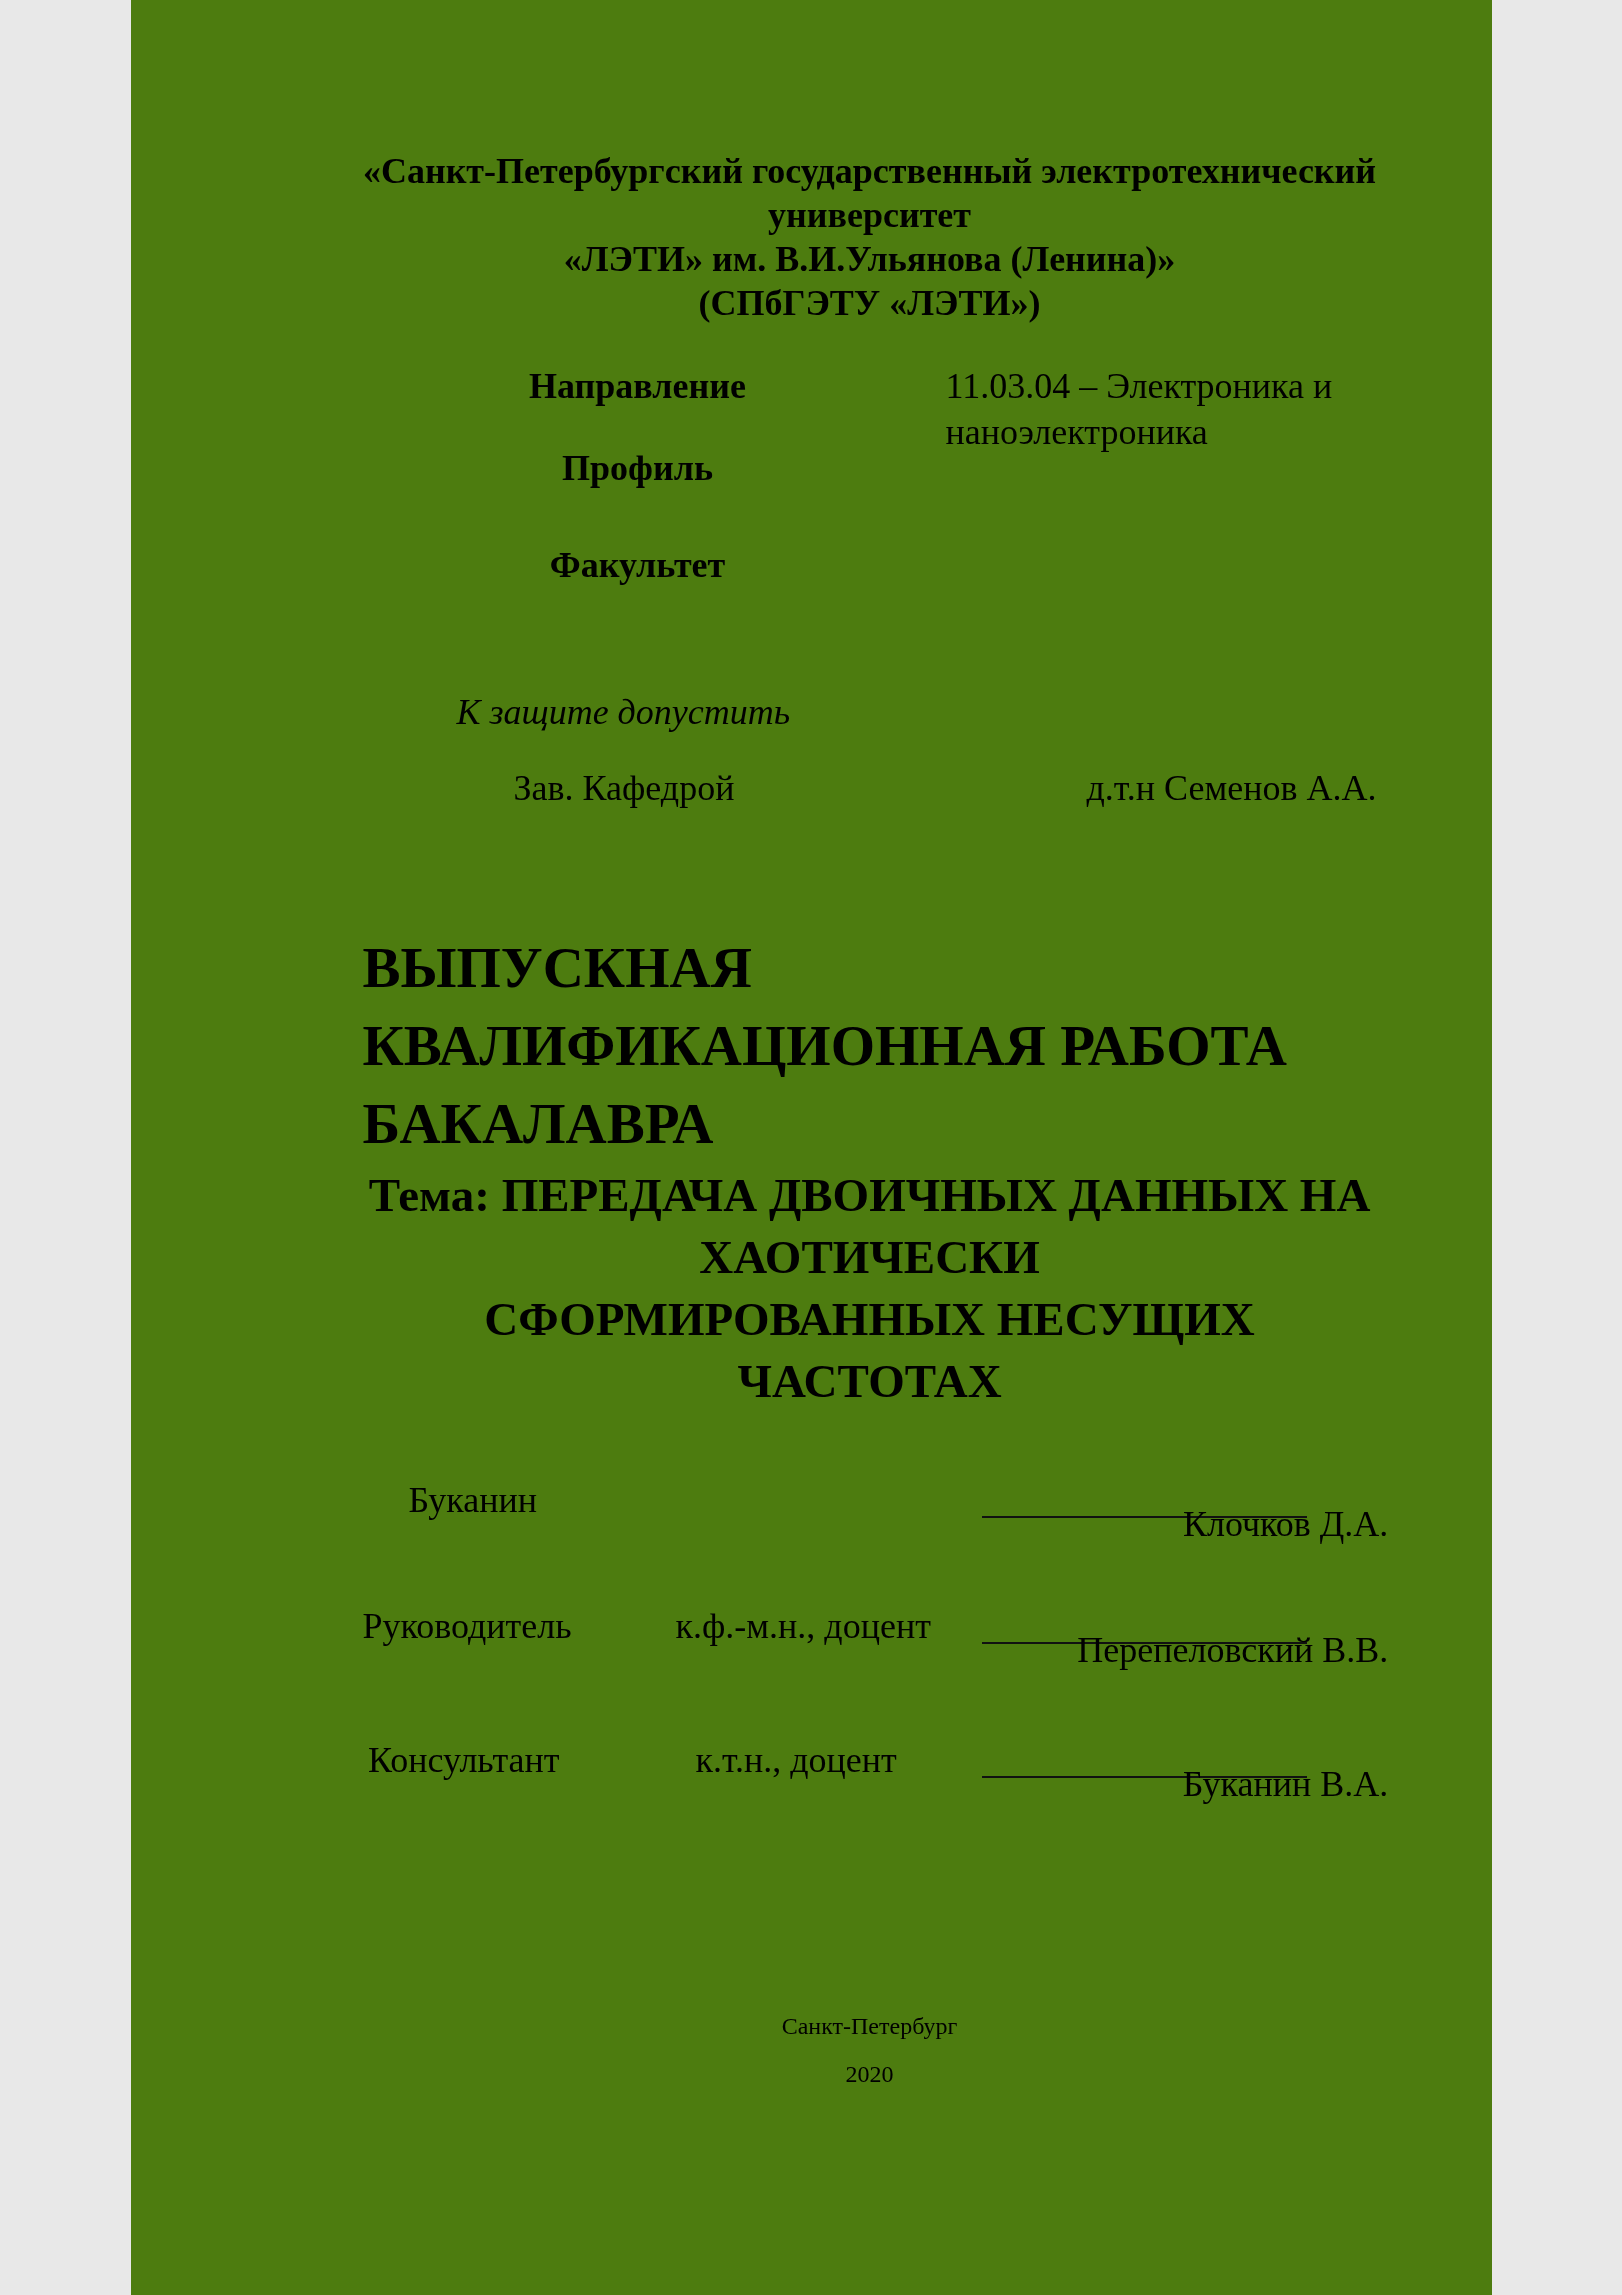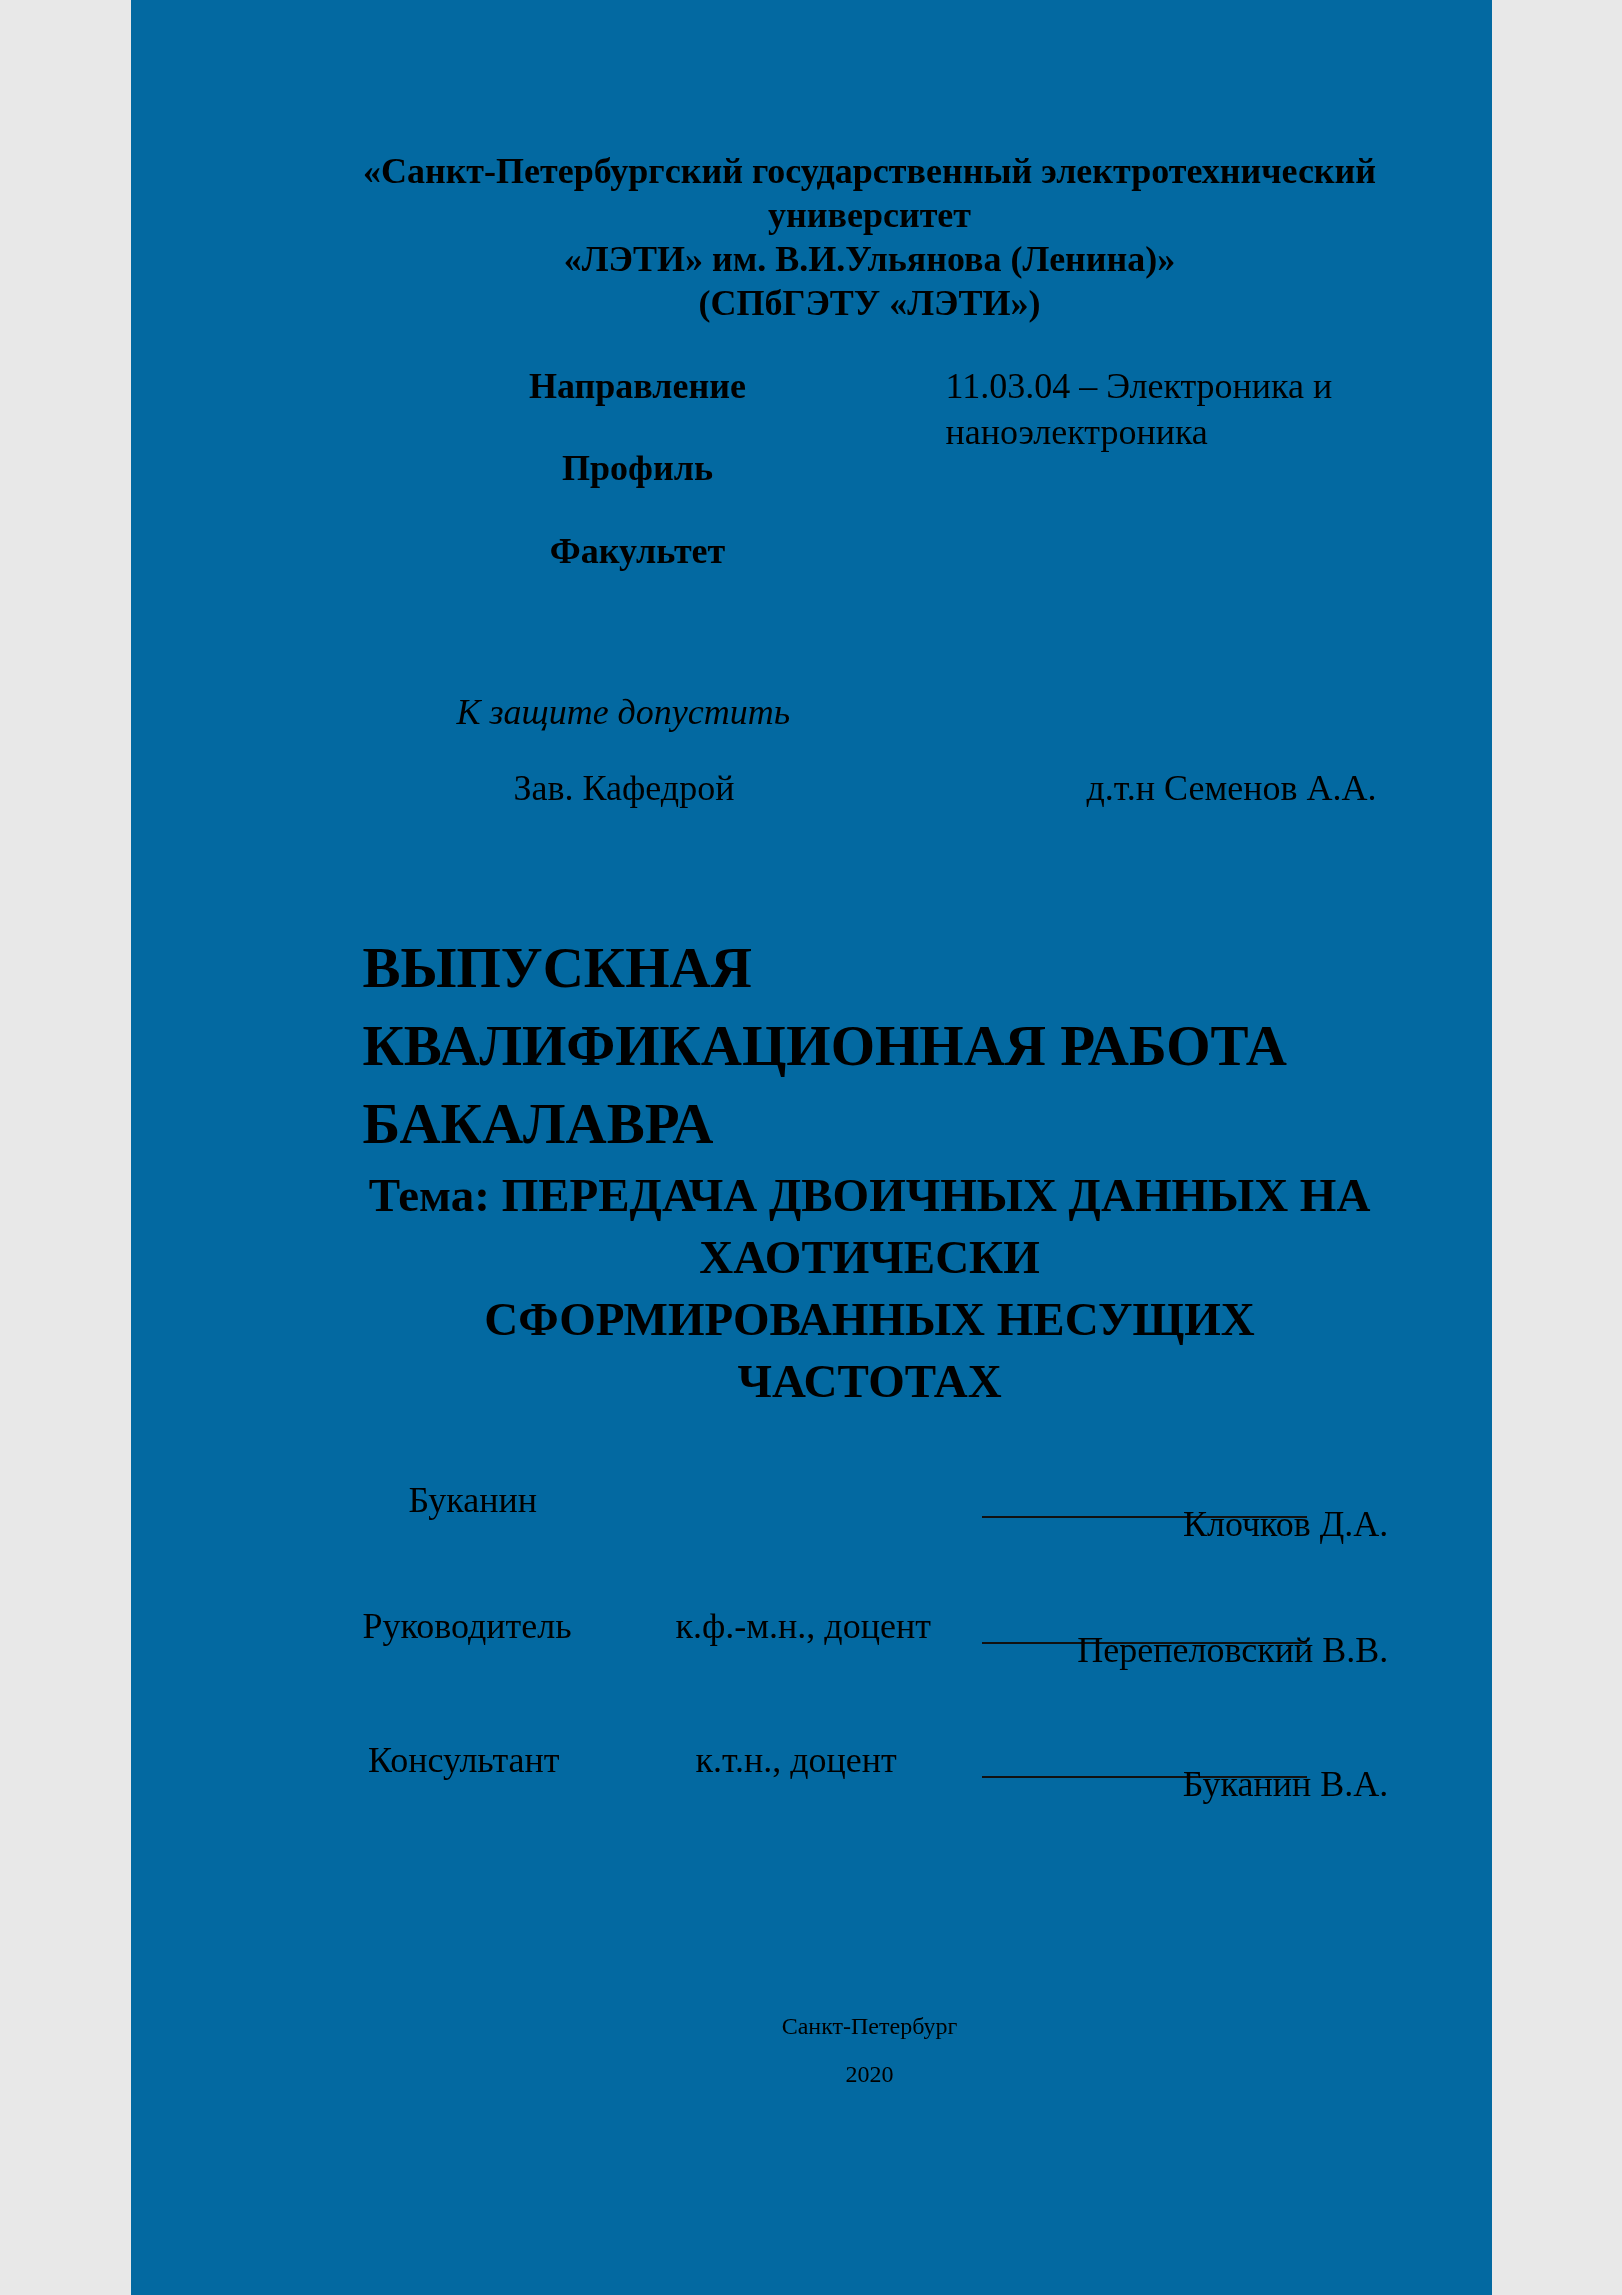--- a/index.html
+++ b/index.html
@@ -1,21 +1,21 @@
 <!DOCTYPE html>
 <html lang="ru" style="font-size:12.6px"><head>
 <meta charset="utf-8">
 <style>
   html, body { margin: 0; padding: 0; background: #e8e8e8; }
   .page {
     position: relative;
     width: 1361px;
     height: 2295px;
     margin: 0 auto;
-    background: #0369a1;
+    background: #4d7c0f;
     color: #000000;
     font-family: "Liberation Serif", "DejaVu Serif", serif;
     overflow: hidden;
   }
   
   .abs { position: absolute; left: 232px; right: 115px; }
 
   .header {
     top: 149px;
     text-align: center;
@@ -96,21 +96,21 @@
     <div>(СПбГЭТУ «ЛЭТИ»)</div>
   </div>
 
   <div class="abs info-row" style="top:363px">
     <span class="label">Направление</span>
     <span class="value">11.03.04 – Электроника и наноэлектроника</span>
   </div>
   <div class="abs info-row" style="top:445px">
     <span class="label">Профиль</span>
   </div>
-  <div class="abs info-row" style="top:528px">
+  <div class="abs info-row" style="top:542px">
     <span class="label">Факультет</span>
   </div>
 
   <div class="abs admission-note">
     <span class="note-text">К защите допустить</span>
   </div>
   <div class="abs approver-row">
     <span class="position">Зав. Кафедрой</span>
     <span class="approver">д.т.н Семенов А.А.</span>
   </div>

